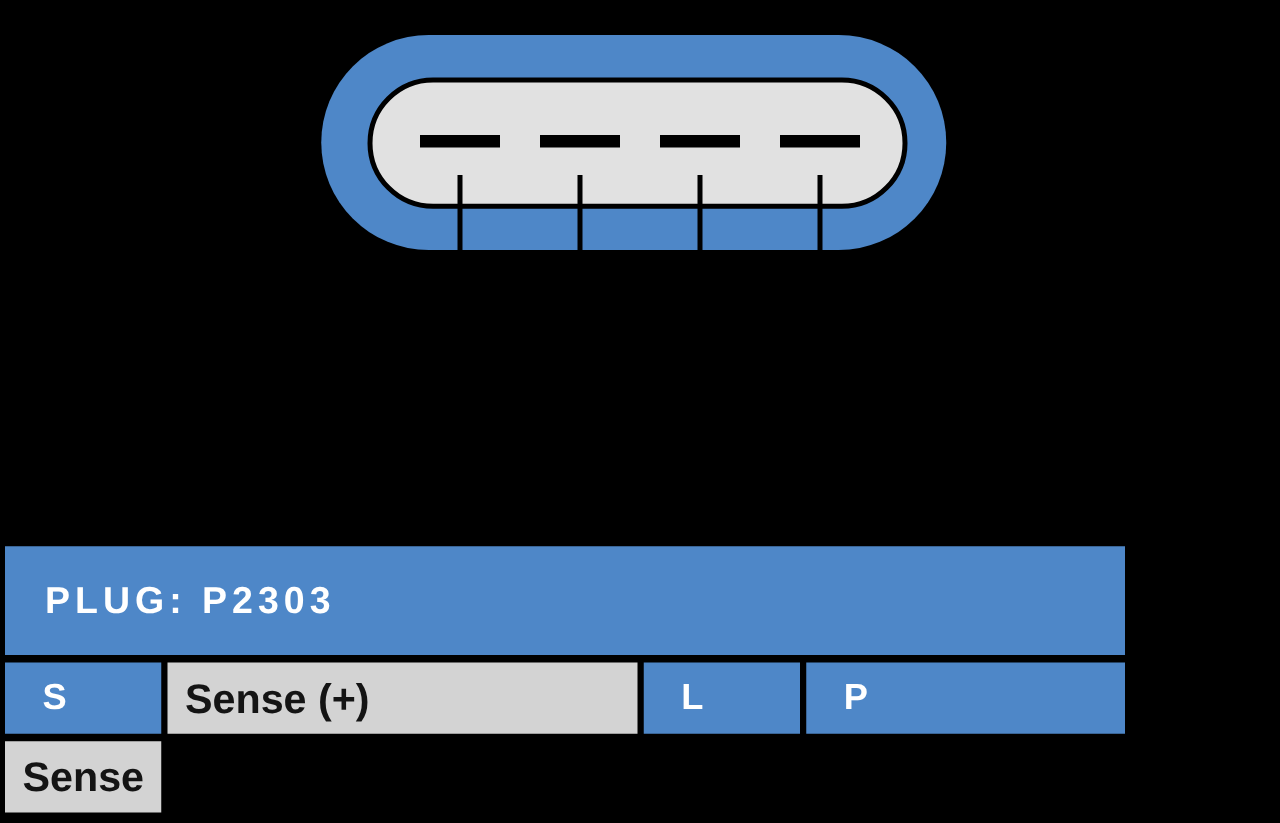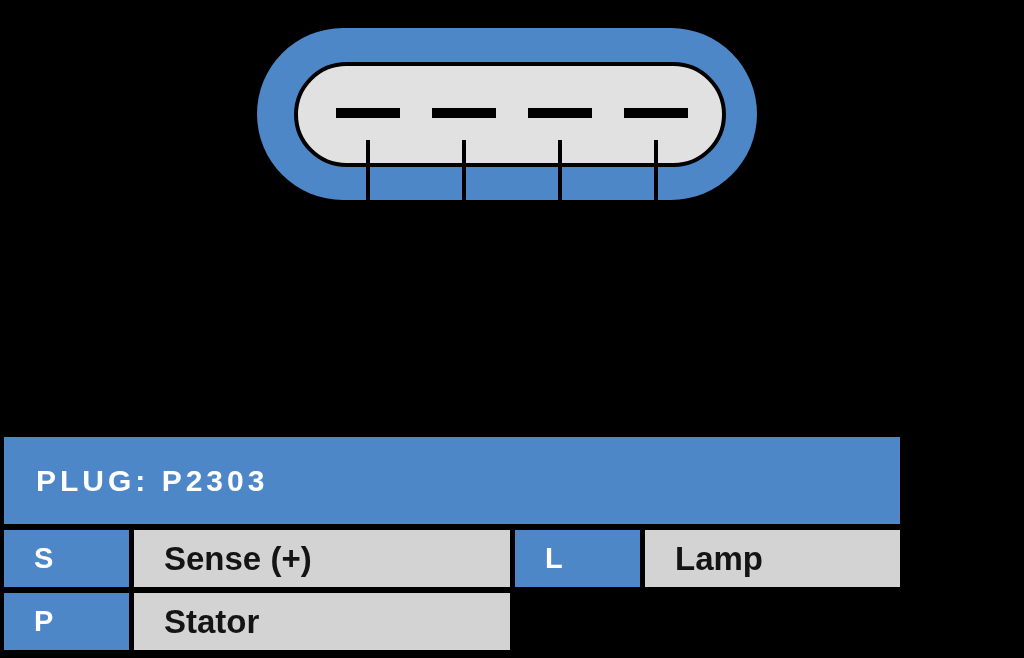--- a/index.html
+++ b/index.html
@@ -94,21 +94,21 @@
     color: var(--text-light, #ffffff);
     font-size: 29px;
     font-weight: bold;
     padding-left: 30px;
   }
   .cell.val {
     background: var(--cell-gray, #d3d3d3);
     color: var(--text-dark, #141414);
     font-size: 33px;
     font-weight: bold;
-    padding-left: 30px;
+    padding-left: 14px;
   }
 </style>
 </head>
 <body>
 
 <div class="screen">
 
   <div class="plug">
     <div class="plug-face"></div>
     <div class="dash d1"></div>
@@ -129,24 +129,21 @@
     <div class="cell key">
       <span>S</span>
     </div>
     <div class="cell val">
       <span>Sense (+)</span>
     </div>
 
     <div class="cell key">
       <span>L</span>
     </div>
-    <div class="cell val">
-      <span>Lamp</span>
-    </div>
     <div class="cell key">
       <span>P</span>
     </div>
     <div class="cell val">
-      <span>Stator</span>
+      <span>Sense</span>
     </div>
   </div>
 
 </div>
 
 </body></html>

